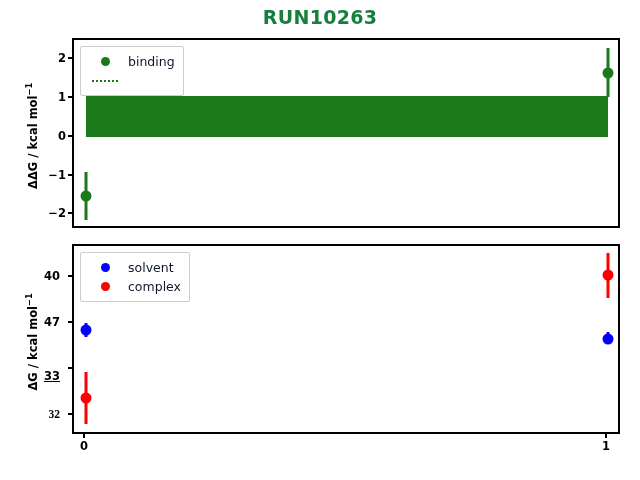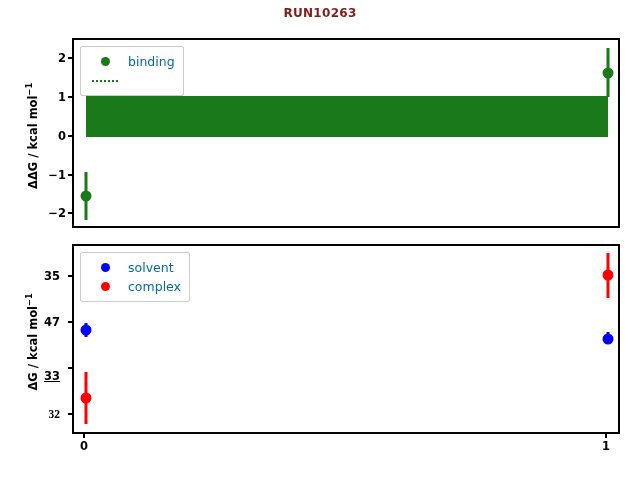--- a/index.html
+++ b/index.html
@@ -21,23 +21,23 @@
     height: 480px;
     background: #ffffff;
   }
   
   .fig-title {
     position: absolute;
     left: 0;
     top: 6px;
     width: 640px;
     text-align: center;
-    font-size: 12px;
-    font-weight: bold;
-    color: #7f1d1d;
+    font-size: 19px;
+    font-weight: bold;
+    color: #15803d;
     letter-spacing: 0.3px;
   }
   
   .axes {
     position: absolute;
     box-sizing: border-box;
     border: 2px solid #000000;
     background: #ffffff;
     overflow: hidden;
   }
@@ -163,21 +163,21 @@
     height: 9px;
     border-radius: 50%;
   }
   .legend-dotline {
     width: 26px;
     height: 0;
     border-top: 2px dotted #1a7a1a;
   }
   .legend-text {
     font-size: 12.5px;
-    color: #0369a1;
+    color: #0f172a;
     padding-left: 6px;
     white-space: nowrap;
   }
 </style>
 </head>
 <body>
 
 <div id="figure">
 
   <div class="fig-title">RUN10263</div>
@@ -224,21 +224,21 @@
       </div>
       <div class="legend-row">
         <span class="legend-handle">
           <span class="legend-dotline"></span>
         </span>
       </div>
     </div>
   </div>
 
   <div class="ytick-col" style="left:34px; top:244px; height:190px;">
-    <div class="ytick-label" style="top:32px;">35</div>
+    <div class="ytick-label" style="top:32px;">40</div>
     <div class="ytick-label" style="top:78px;">47</div>
     <div class="ytick-label" style="top:132px;text-decoration:underline;">33</div>
     <div class="ytick-label" style="top:170px;font-family:Liberation Serif, serif;">32</div>
   </div>
   <div>
     <div class="ytick-mark" style="left:68px; top:275px;"></div>
     <div class="ytick-mark" style="left:68px; top:321px;"></div>
     <div class="ytick-mark" style="left:68px; top:367px;"></div>
     <div class="ytick-mark" style="left:68px; top:413px;"></div>
   </div>

